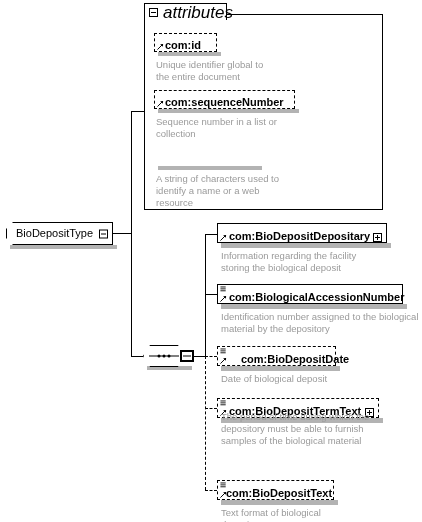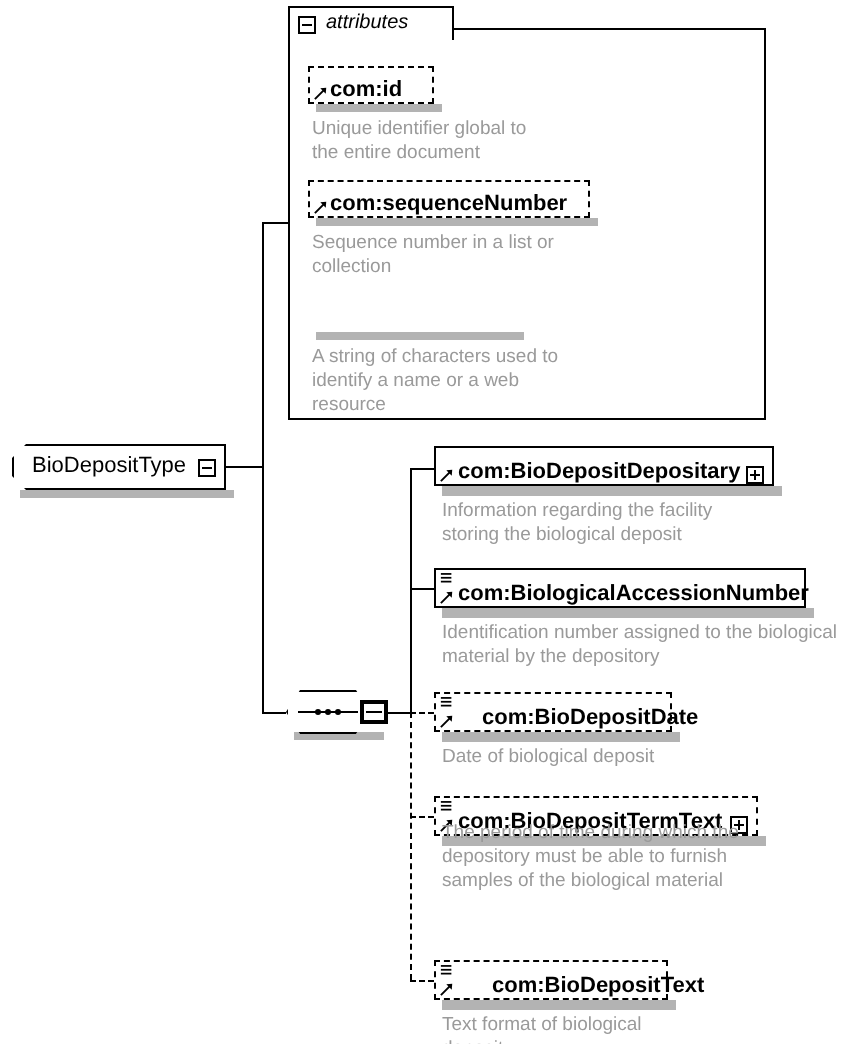--- a/index.html
+++ b/index.html
@@ -48,21 +48,21 @@
     border: 1px solid #000000;
     border-bottom: none;
     background: #ffffff;
     display: flex;
     align-items: center;
     padding-left: 4px;
     z-index: 3;
   }
   .attr-group-tab .tab-label {
     font-style: italic;
-    font-size: 10px;
+    font-size: 17px;
     color: #000000;
     margin-left: 5px;
     line-height: 1;
     white-space: nowrap;
   }
 
   
   .ctrl-box {
     box-sizing: border-box;
     width: 9px;
@@ -366,21 +366,21 @@
     </svg>
     <span class="node-label">com:BioDepositTermText</span>
     <span class="ctrl-box plus" style="margin-left:auto;"></span>
   </div>
   <div class="desc" style="left:221px; top:411px; width:200px;">The period of time during which the
 depository must be able to furnish
 samples of the biological material</div>
 
   <div class="dash-h" style="left:205px; top:490px; width:12px;"></div>
   <div class="node-shadow" style="left:221px; top:500px; width:117px; height:5px;"></div>
-  <div class="node dashed" style="left:217px; top:480px; width:117px; height:20px; padding-left:28px;">
+  <div class="node dashed" style="left:217px; top:480px; width:117px; height:20px; padding-left:8px;">
     <svg class="type-lines" viewBox="0 0 8 8">
       <rect x="0.5" y="0.6" width="6" height="1" fill="#000"></rect>
       <rect x="0.5" y="2.8" width="6" height="1" fill="#000"></rect>
       <rect x="0.5" y="5.0" width="6" height="1" fill="#000"></rect>
     </svg>
     <svg class="ref-arrow" viewBox="0 0 8 8">
       <path d="M0.5 7.5 L6.5 1.5" stroke="#000" stroke-width="1.1" fill="none"></path>
       <path d="M7 1 L3.6 1.3 L6.7 4.4 Z" fill="#000"></path>
     </svg>
     <span class="node-label">com:BioDepositText</span>

